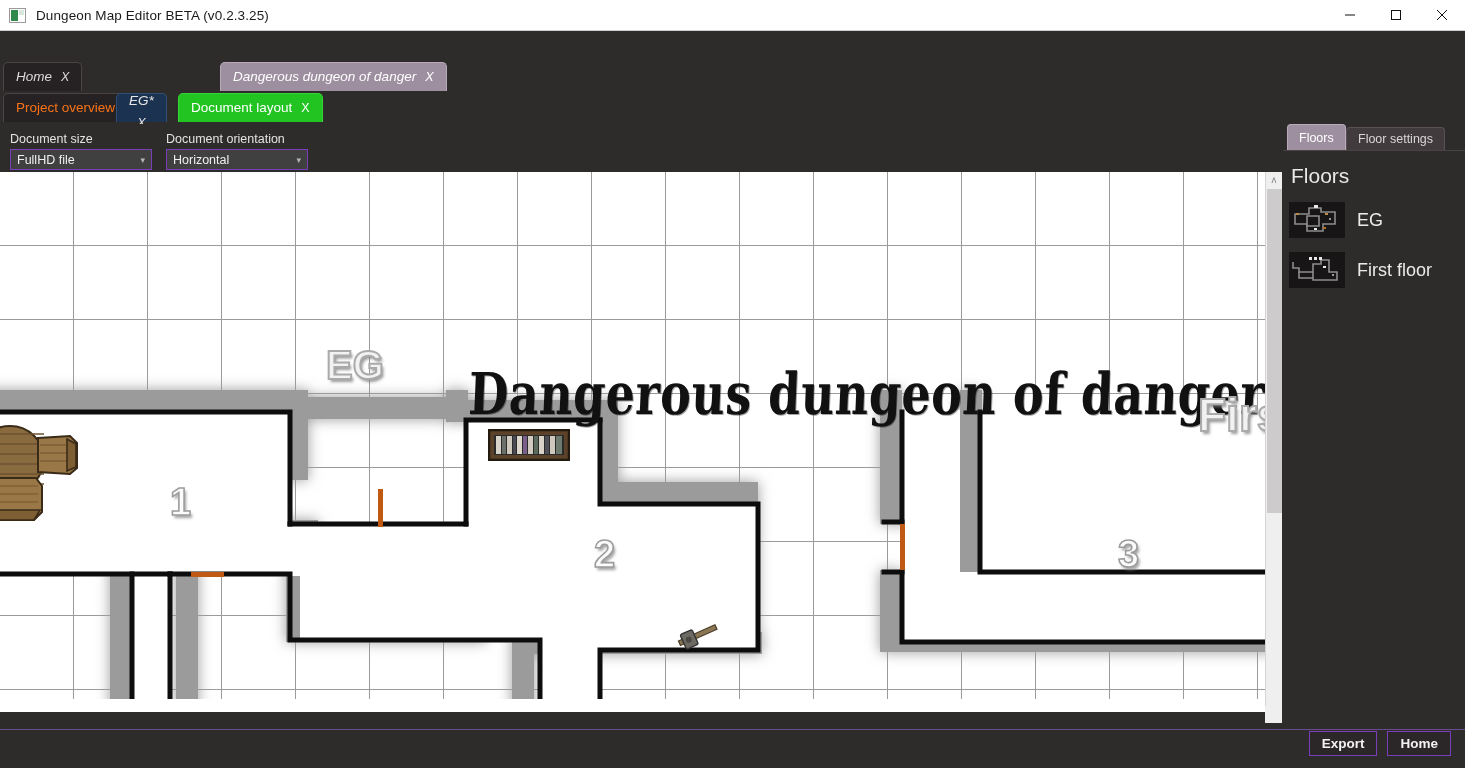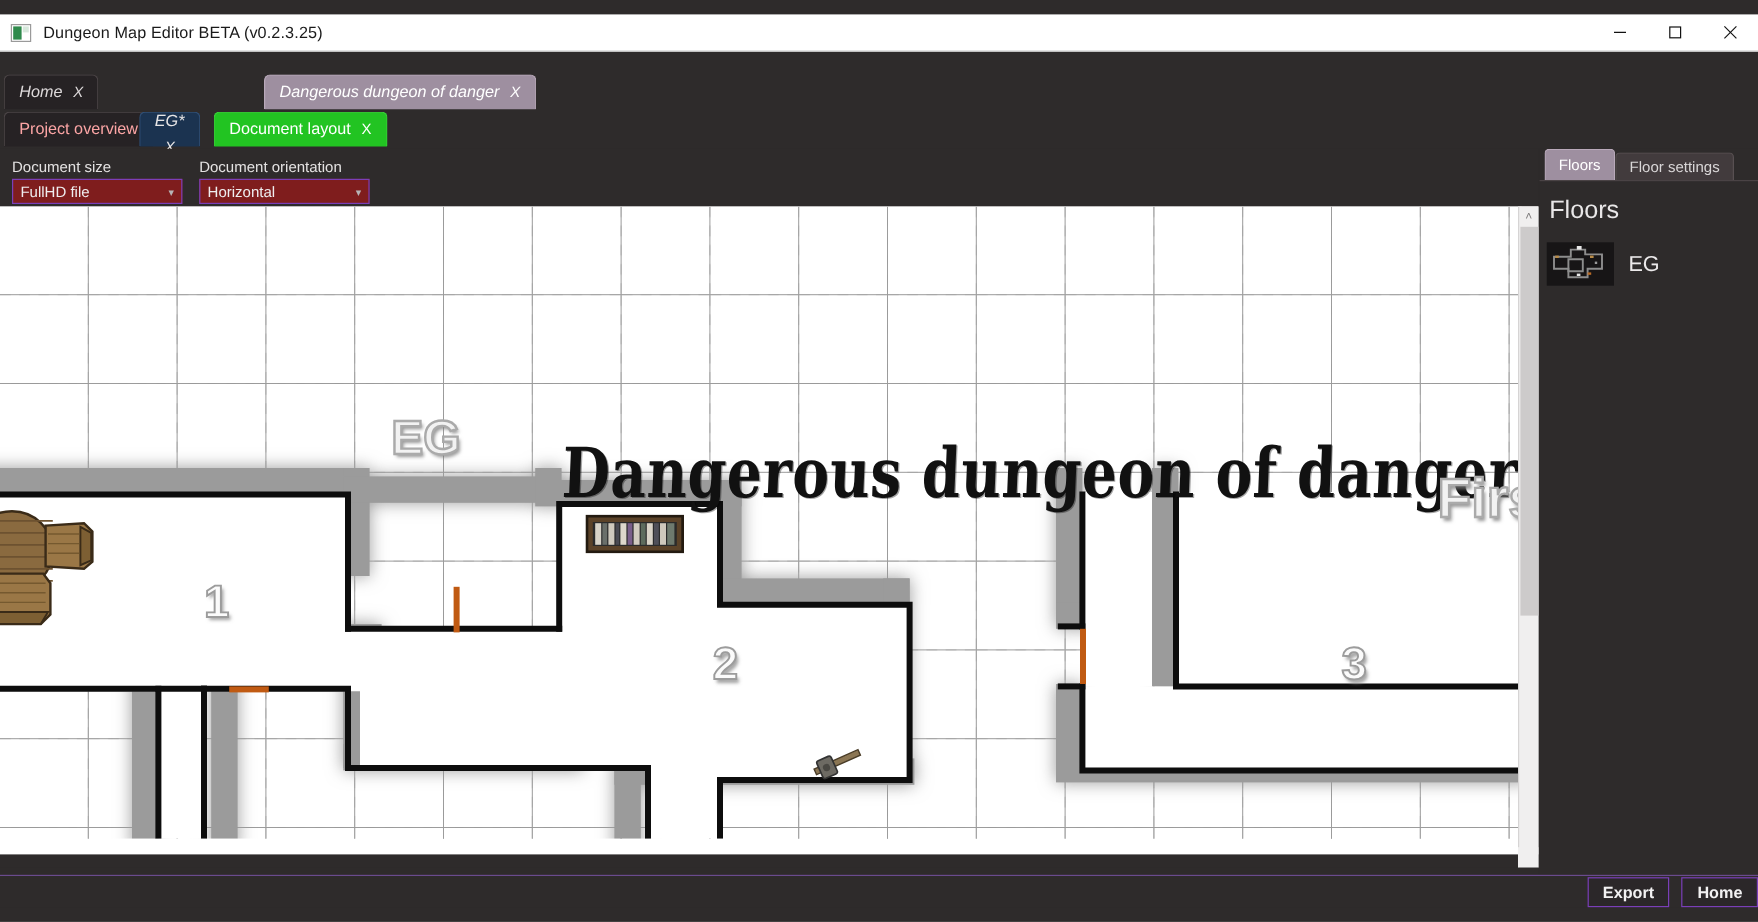--- a/index.html
+++ b/index.html
@@ -7,21 +7,21 @@
     width: 1465px; height: 768px;
     background: #2e2b2b;
     font-family: "Liberation Sans", sans-serif;
     overflow: hidden;
   }
 
   #app { position: relative; width: 1465px; height: 768px; background: #2e2b2b; }
 
   
   .titlebar {
-    position: absolute; left: 0; top: 12px; width: 1465px; height: 31px;
+    position: absolute; left: 0; top: 0; width: 1465px; height: 31px;
     background: #ffffff; display: flex; align-items: center;
     border-bottom: 1px solid #cfcfcf;
   }
   .app-icon {
     width: 17px; height: 15px; margin-left: 9px; margin-right: 10px;
     background: #ffffff; border: 1px solid #9a9a9a; position: relative; flex: none;
   }
   .app-icon::before {
     content: ""; position: absolute; left: 1px; top: 1px; width: 7px; height: 11px;
     background: #2f8a4c;
@@ -61,30 +61,30 @@
   }
   .tab .tlabel { line-height: 1; }
   .tab .tclose { font-size: 12.5px; line-height: 1; }
   .tab.inactive1 { background: #262224; color: #ddd9da; border: 1px solid #4b4446; border-bottom: none; }
   .tab.active1   { background: #9e8fa0; color: #ffffff; border: 1px solid #b9a9ba; border-bottom: none; }
 
   
   .tabrow2 {
     position: absolute; left: 0; top: 93px; width: 1465px; height: 31px;
   }
-  .tab.inactive2 { background: #262224; color: #fca5a5; border: 1px solid #4b4446; border-bottom: none; }
+  .tab.inactive2 { background: #262224; color: #f97316; border: 1px solid #4b4446; border-bottom: none; }
   .tab.blue2     { background: #1b3350; color: #e8e6e6; border: 1px solid #2f4f76; border-bottom: none; font-style: italic; }
   .tab.green2    { background: #22c422; color: #ffffff; border: 1px solid #38d338; border-bottom: none; }
 
   
   .doctools { position: absolute; left: 0; top: 124px; width: 1282px; height: 48px; background: #2e2b2b; }
   .field { position: absolute; top: 8px; }
   .field .flabel { font-size: 12.5px; color: #e4e2e2; display: block; margin-bottom: 3px; }
   .select {
-    height: 21px; background: #7f1d1d; border: 1px solid #7a3fb8;
+    height: 21px; background: #404040; border: 1px solid #7a3fb8;
     color: #efeef0; font-size: 12.5px;
     display: flex; align-items: center; padding: 0 6px; position: relative;
   }
   .select .chev {
     position: absolute; right: 6px; top: 50%; transform: translateY(-50%);
     font-size: 9px; color: #b7b4b6;
   }
 
   
   .canvas-wrap {
@@ -158,21 +158,21 @@
   .floor-thumb {
     width: 56px; height: 36px; background: #171516; position: relative; flex: none;
     overflow: hidden;
   }
   .floor-name { font-size: 18px; color: #eceaeb; }
 
   
   .bottombar {
     position: absolute; left: 0; top: 729px; width: 1465px; height: 27px;
     background: #2e2b2b; border-top: 1px solid #6a4b8e;
-    display: flex; align-items: center; justify-content: flex-end; gap: 10px;
+    display: flex; align-items: center; justify-content: flex-end; padding-right: 14px; gap: 10px;
   }
   .pbtn {
     height: 25px; min-width: 56px; padding: 0 12px; background: #2b2729;
     border: 1px solid #7a3fb8; color: #f2f1f2; font-size: 13.5px; font-weight: bold;
     display: flex; align-items: center; justify-content: center; cursor: default;
   }
   .divline { position: absolute; left: 0; top: 723px; width: 1282px; height: 6px; background: #2e2b2b; }
 </style>
 </head>
 <body>
@@ -435,20 +435,37 @@
             <rect x="7" y="11" width="3" height="2" fill="#b98b46"></rect>
             <rect x="36" y="11" width="3" height="2" fill="#b98b46"></rect>
             <rect x="40" y="16" width="2" height="2" fill="#9a9a9a"></rect>
             <rect x="25" y="26" width="3" height="2" fill="#e8e8e8"></rect>
             <rect x="34" y="25" width="3" height="2" fill="#b96b26"></rect>
           </svg>
         </div>
         <div class="floor-name">EG</div>
       </div>
 
+      <div class="floor-row">
+        <div class="floor-thumb">
+          <svg width="56" height="36" viewBox="0 0 56 36">
+            <rect width="56" height="36" fill="#171516"></rect>
+            <g fill="none" stroke="#8d8d8d" stroke-width="1.6">
+              <path d="M4 10 L4 16 L10 16 L10 20 L24 20 L24 12 L32 12 L32 8 L40 8 L40 20 L48 20 L48 28 L24 28 L24 20"></path>
+              <path d="M10 20 L10 26 L24 26"></path>
+            </g>
+            <rect x="20" y="5" width="3" height="3" fill="#e8e8e8"></rect>
+            <rect x="25" y="5" width="3" height="3" fill="#e8e8e8"></rect>
+            <rect x="30" y="5" width="3" height="3" fill="#e8e8e8"></rect>
+            <rect x="34" y="14" width="3" height="2" fill="#e8e8e8"></rect>
+            <rect x="43" y="22" width="2" height="2" fill="#9a9a9a"></rect>
+          </svg>
+        </div>
+        <div class="floor-name">First floor</div>
+      </div>
     </div>
   </div>
 
   <div class="bottombar">
     <div class="pbtn">Export</div>
     <div class="pbtn">Home</div>
   </div>
 
 </div>
 

